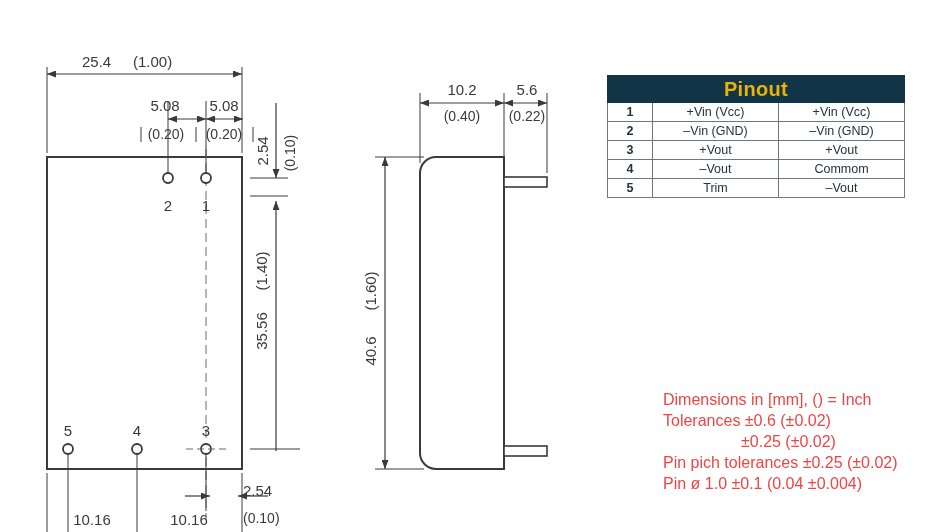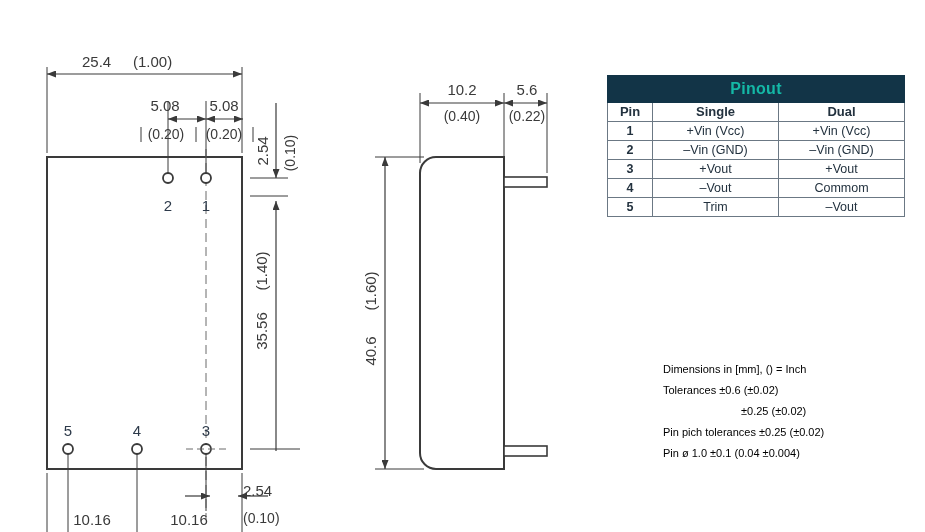--- a/index.html
+++ b/index.html
@@ -57,22 +57,22 @@
     border: 1px solid #6b7884;
     text-align: center;
     color: #23323f;
     font-size: 12.5px;
     padding: 0;
     height: 18px;
     line-height: 18px;
   }
   #pinout-table thead tr.title-row th {
     background: #123447;
-    color: #14b8a6;
-    font-size: 16px;
+    color: #eab308;
+    font-size: 20px;
     font-weight: bold;
     height: 26px;
     line-height: 26px;
     border: 1px solid #123447;
     letter-spacing: 0.3px;
   }
   #pinout-table thead tr.head-row th {
     font-weight: bold;
     font-size: 13px;
     background: #ffffff;
@@ -82,26 +82,26 @@
     width: 44px;
     font-weight: bold;
   }
   #pinout-table td.val-col {
     font-weight: normal;
   }
   
   #notes-block {
     position: absolute;
     left: 663px;
-    top: 318px;
+    top: 348px;
     width: 262px;
     font-family: "Liberation Sans", sans-serif;
-    font-size: 11px;
+    font-size: 16px;
     line-height: 21px;
-    color: #000000;
+    color: #ef4444;
     white-space: nowrap;
   }
   #notes-block .note-indent {
     padding-left: 78px;
   }
 </style>
 </head>
 <body>
 
 <div id="drawing-root">
@@ -221,25 +221,20 @@
 
     <text class="dimtext" x="376" y="310" transform="rotate(-90 376 310)" text-anchor="middle">40.6</text>
     <text class="dimtext" x="376" y="250" transform="rotate(-90 376 250)" text-anchor="middle">(1.60)</text>
   </svg>
 
   <table id="pinout-table">
     <thead>
       <tr class="title-row">
         <th colspan="3">Pinout</th>
       </tr>
-      <tr class="head-row">
-        <th class="pin-col">Pin</th>
-        <th>Single</th>
-        <th>Dual</th>
-      </tr>
     </thead>
     <tbody>
       <tr>
         <td class="pin-col">1</td>
         <td class="val-col">+Vin (Vcc)</td>
         <td class="val-col">+Vin (Vcc)</td>
       </tr>
       <tr>
         <td class="pin-col">2</td>
         <td class="val-col">–Vin (GND)</td>

